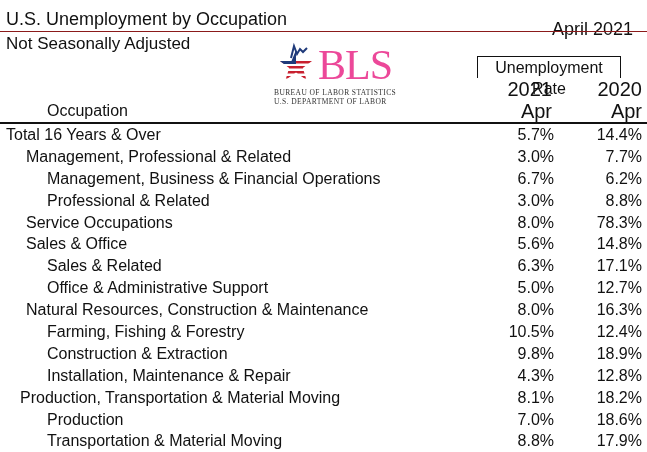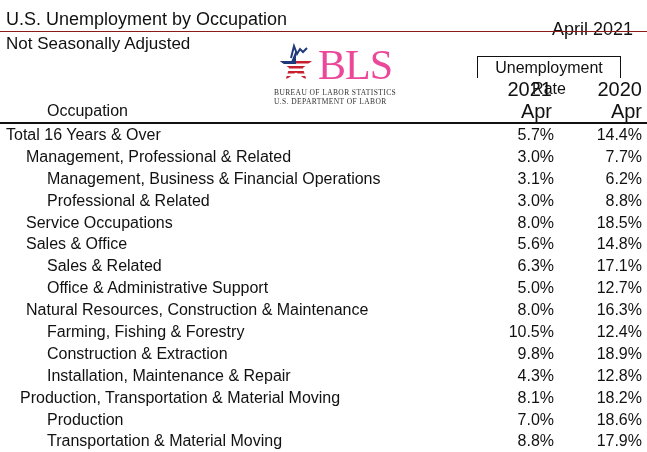--- a/index.html
+++ b/index.html
@@ -103,32 +103,32 @@
     <span class="v1">5.7%</span>
     <span class="v2">14.4%</span>
   </div>
   <div class="row lvl1">
     <span class="name">Management, Professional &amp; Related</span>
     <span class="v1">3.0%</span>
     <span class="v2">7.7%</span>
   </div>
   <div class="row lvl2">
     <span class="name">Management, Business &amp; Financial Operations</span>
-    <span class="v1">3.1%</span>
+    <span class="v1">6.7%</span>
     <span class="v2">6.2%</span>
   </div>
   <div class="row lvl2">
     <span class="name">Professional &amp; Related</span>
     <span class="v1">3.0%</span>
     <span class="v2">8.8%</span>
   </div>
   <div class="row lvl1">
     <span class="name">Service Occupations</span>
     <span class="v1">8.0%</span>
-    <span class="v2">18.5%</span>
+    <span class="v2">78.3%</span>
   </div>
   <div class="row lvl1">
     <span class="name">Sales &amp; Office</span>
     <span class="v1">5.6%</span>
     <span class="v2">14.8%</span>
   </div>
   <div class="row lvl2">
     <span class="name">Sales &amp; Related</span>
     <span class="v1">6.3%</span>
     <span class="v2">17.1%</span>

